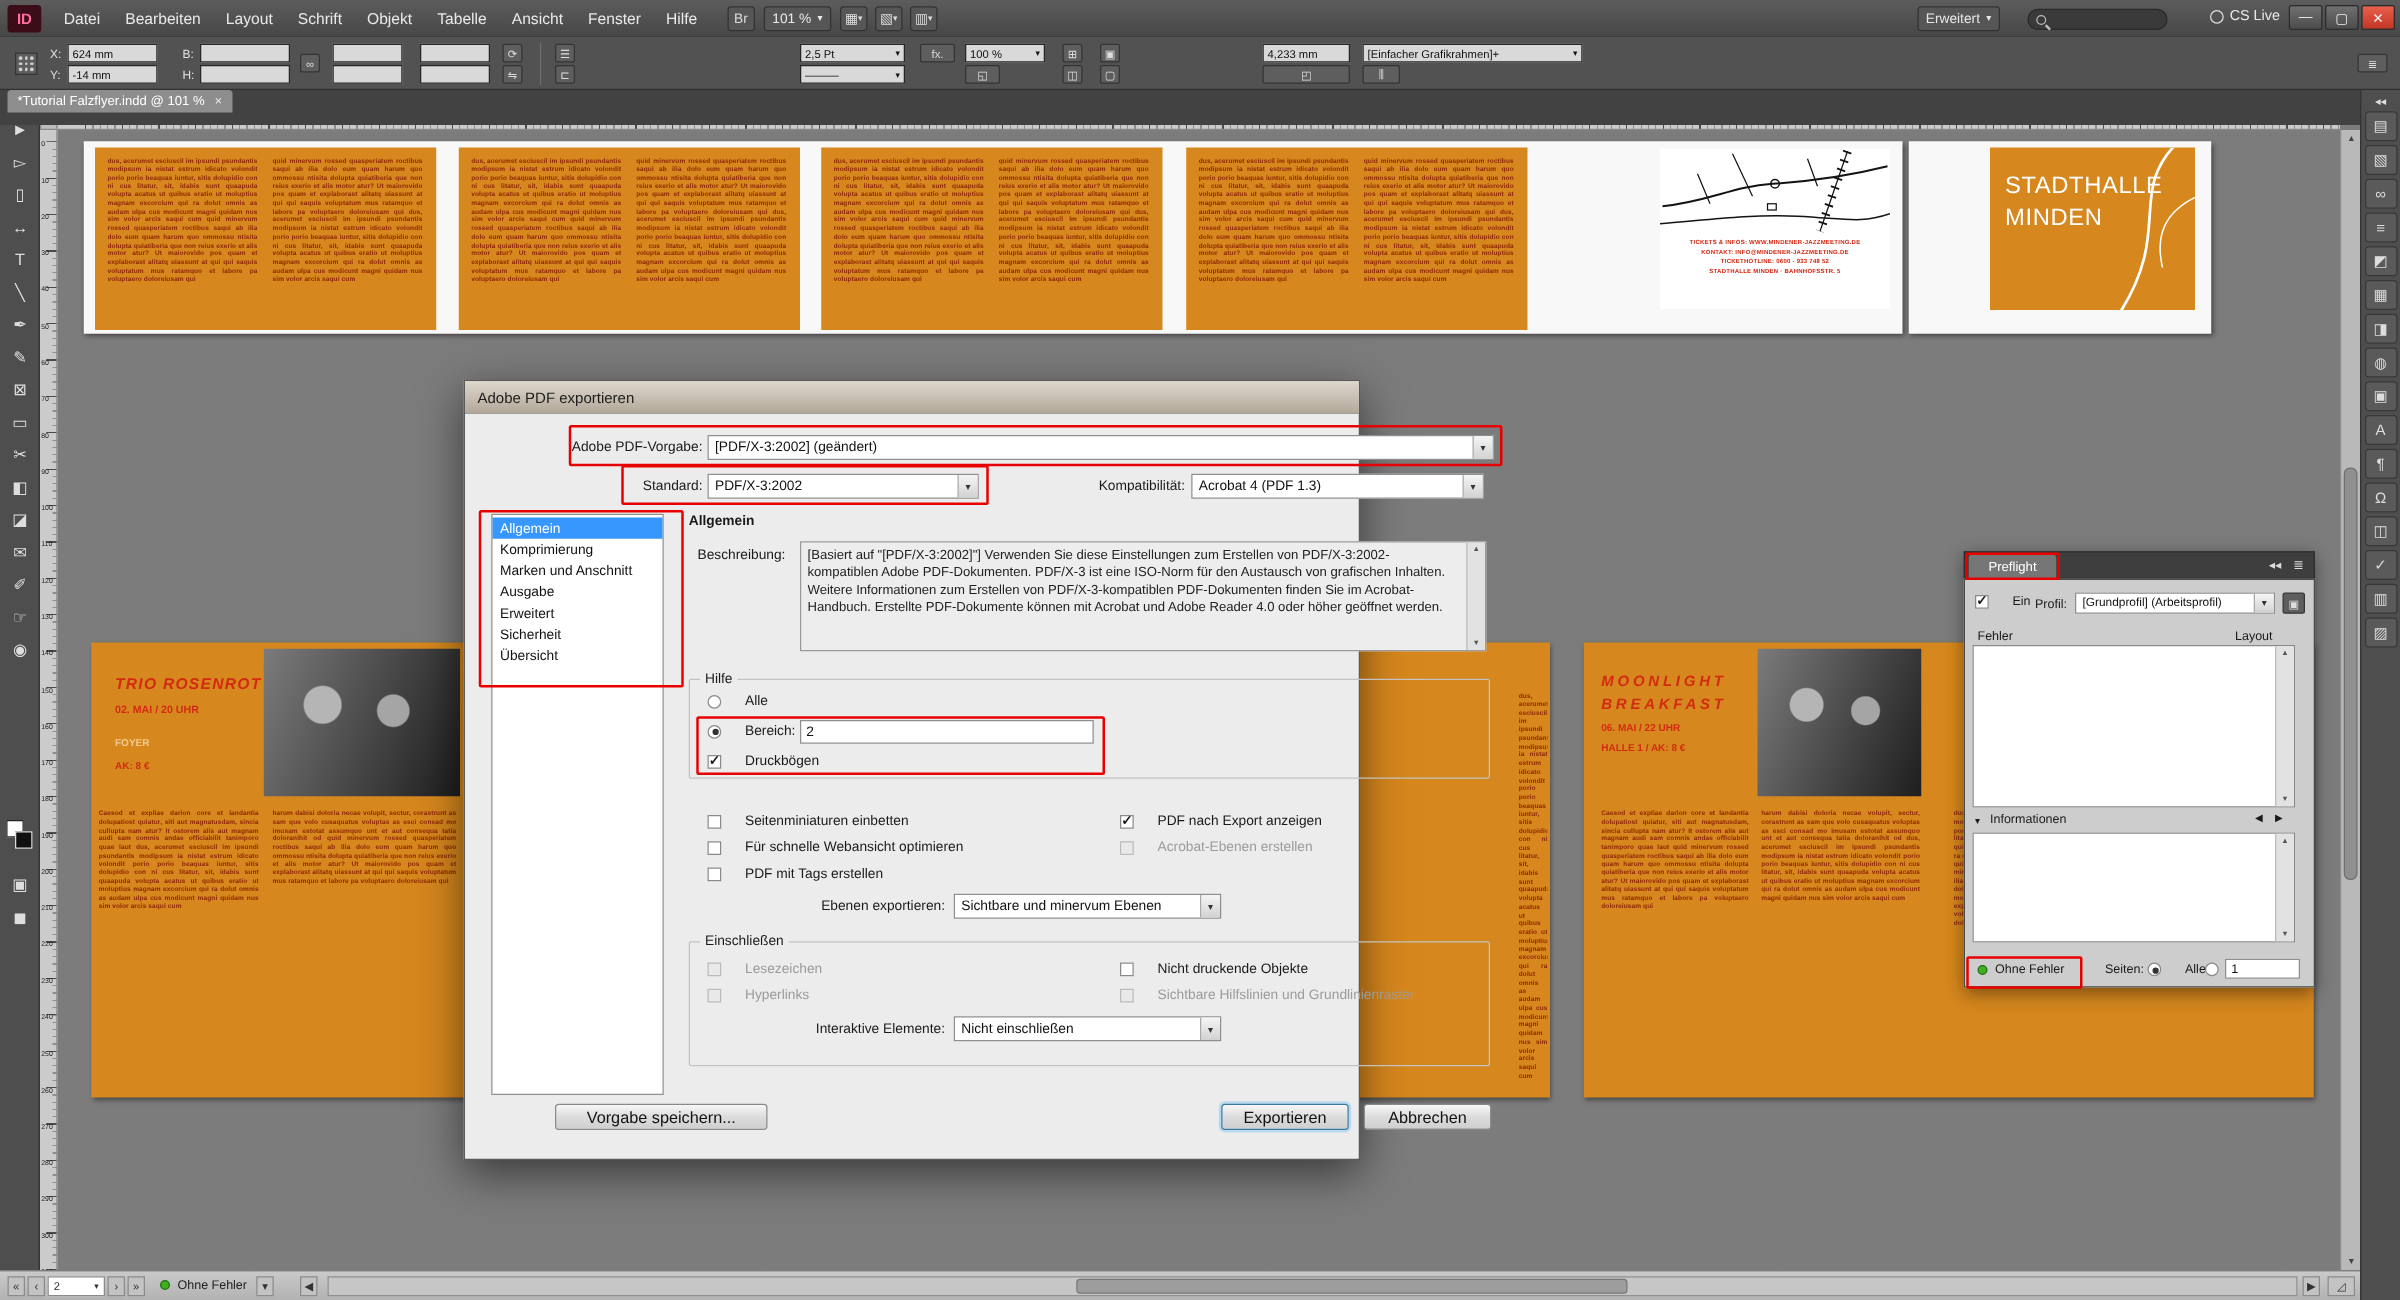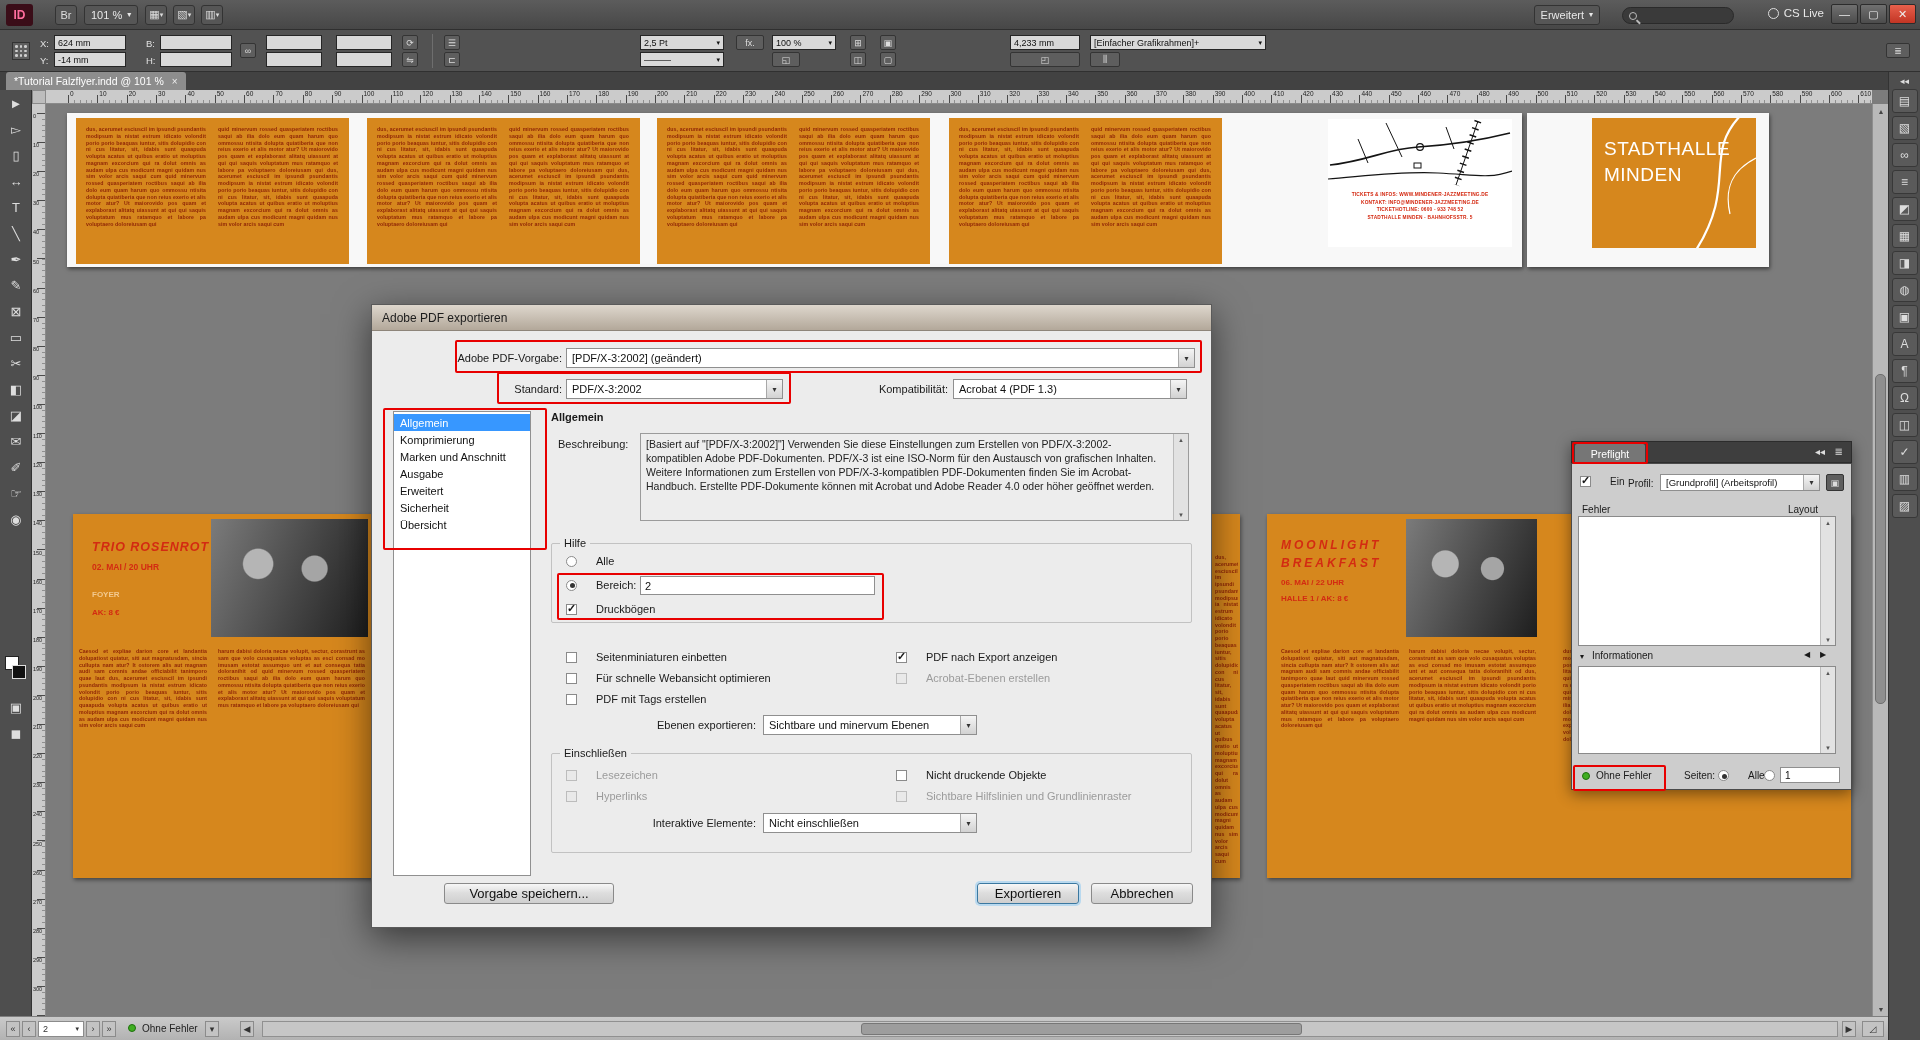--- a/index.html
+++ b/index.html
@@ -16,21 +16,21 @@
 .mag::after{content:"";position:absolute;width:5px;height:1.5px;background:#bbb;transform:rotate(45deg);left:6px;top:8px}
 #winbtns{position:absolute;right:4px;top:4px;display:flex;gap:2px}
 .winbtn{width:27px;height:20px;background:linear-gradient(#707070,#4c4c4c);border:1px solid #2c2c2c;color:#eee;font-size:11px;display:flex;align-items:center;justify-content:center;border-radius:2px}
 .winbtn.close{background:linear-gradient(#e8604c,#c23524)}
 #controlbar{position:absolute;left:0;top:30px;width:1920px;height:42px;background:#525252;z-index:90;border-bottom:1px solid #303030;color:#ddd}
 .fld{position:absolute;background:#d9d9d9;border:1px solid #262626;height:15px;font-size:9px;color:#101010;display:flex;align-items:center;padding:0 3px;overflow:hidden;white-space:nowrap}
 .clbl{position:absolute;font-size:9.5px;color:#e0e0e0}
 .cicon{position:absolute;height:15px;min-width:16px;background:#5e5e5e;border:1px solid #343434;color:#ddd;font-size:9px;display:flex;align-items:center;justify-content:center;border-radius:2px}
 #proxy{position:absolute;left:12px;top:12px;width:18px;height:18px;display:grid;grid-template-columns:repeat(3,1fr);gap:2px;padding:2px;background:#5e5e5e;border:1px solid #333}
 #proxy i{background:#cfcfcf;border-radius:50%}
-#tabbar{position:absolute;left:0;top:72px;width:1888px;height:18px;background:#424242;z-index:90}
+#tabbar{position:absolute;left:0;top:72px;width:1888px;height:28px;background:#424242;z-index:90}
 .doc-tab{position:absolute;left:6px;top:0;height:18px;background:#8d8d8d;color:#fff;font-size:10.5px;display:flex;align-items:center;padding:0 8px;gap:8px;border-radius:3px 3px 0 0}
 .doc-tab .x{color:#eee;font-size:10px}
 #hruler{position:absolute;left:46px;top:90px;width:1826px;height:14px;background:#cbcbcb;border-bottom:1px solid #8a8a8a;z-index:88;overflow:hidden;
 background-image:repeating-linear-gradient(90deg,#4a4a4a 0 1px,transparent 1px 29.35px),repeating-linear-gradient(90deg,#8f8f8f 0 1px,transparent 1px 5.87px);background-size:100% 9px,100% 4px;background-repeat:no-repeat;background-position:22px 5px,22px 10px;background-clip:border-box}
 #hruler span{position:absolute;top:0;font-size:6.5px;color:#222;transform:translateX(2px)}
 #vruler{position:absolute;left:32px;top:104px;width:14px;height:912px;background:#cbcbcb;border-right:1px solid #8a8a8a;z-index:88;overflow:hidden;
 background-image:repeating-linear-gradient(180deg,#4a4a4a 0 1px,transparent 1px 29.1px),repeating-linear-gradient(180deg,#8f8f8f 0 1px,transparent 1px 5.82px);background-size:9px 100%,4px 100%;background-repeat:no-repeat;background-position:5px 9px,10px 9px}
 #vruler span{position:absolute;left:1px;font-size:5.5px;color:#222}
 #ruler-corner{position:absolute;left:32px;top:90px;width:14px;height:14px;background:#bdbdbd;border:1px solid #8a8a8a;z-index:89}
 #toolbar{position:absolute;left:0;top:90px;width:32px;height:926px;background:#4e4e4e;border-right:1px solid #333;z-index:88}
@@ -50,21 +50,21 @@
 .gdot{display:inline-block;width:8px;height:8px;border-radius:50%;background:#3fae21;border:1px solid #1d6f0c}
 
 .page{position:absolute;background:#f8f8f8;box-shadow:1px 2px 4px rgba(0,0,0,.5);z-index:3}
 .flyer-panel{position:absolute;background:#d6871d;width:273px;height:146px;top:118px;z-index:6}
 .tcol{position:absolute;font-size:5.2px;line-height:1.3;color:#8f2606;text-align:justify;overflow:hidden;font-weight:700;letter-spacing:.1px}
 .spread{position:absolute;background:#d6871d;box-shadow:1px 2px 4px rgba(0,0,0,.45);z-index:6}
 .photo{position:absolute;background:radial-gradient(circle at 30% 38%,#b5b5b5 0 11%,transparent 12%),radial-gradient(circle at 66% 42%,#a5a5a5 0 10%,transparent 11%),linear-gradient(112deg,#7b7b7b,#474747 55%,#1e1e1e);z-index:7}
 .ftitle{position:absolute;color:#d32b12;font-weight:bold;font-style:italic;z-index:8;white-space:nowrap}
 .maptxt{font-size:4.8px;color:#d3260e;text-align:center;line-height:1.6;font-weight:bold;letter-spacing:.2px}
 
-#dialog{position:absolute;left:371px;top:304px;width:841px;height:624px;background:#ececec;border:1px solid #5a5a5a;box-shadow:0 10px 34px rgba(0,0,0,.55);z-index:50}
+#dialog{position:absolute;left:371px;top:304px;width:717px;height:624px;background:#ececec;border:1px solid #5a5a5a;box-shadow:0 10px 34px rgba(0,0,0,.55);z-index:50}
 #dlg-title{height:26px;background:linear-gradient(#ded7cd,#b3a89a);border-bottom:1px solid #8e857a;display:flex;align-items:center;padding:0 10px;font-size:12px;color:#1c1c1c}
 .dlabel{position:absolute;font-size:11px;color:#1a1a1a;white-space:nowrap}
 .r{text-align:right}
 .dd{position:absolute;background:#fff;border:1px solid #8f8f8f;display:flex;align-items:center;font-size:11px;color:#111;padding:0 0 0 5px;height:20px}
 .dd .dd-val{flex:1;overflow:hidden;white-space:nowrap}
 .dd .dd-btn{width:16px;height:100%;background:linear-gradient(#f5f5f5,#d2d2d2);border-left:1px solid #a8a8a8;display:flex;align-items:center;justify-content:center;font-size:8px;color:#333;flex:none}
 .tinput{position:absolute;background:#fff;border:1px solid #8f8f8f;font-size:11px;color:#111;display:flex;align-items:center;padding:0 4px}
 #section-list{position:absolute;left:21px;top:106px;width:138px;height:465px;background:#fff;border:1px solid #909090;padding-top:2px}
 .section-item{height:17px;font-size:11px;display:flex;align-items:center;padding:0 6px;color:#111;white-space:nowrap}
 .section-item.selected{background:#3797ff;color:#fff}
@@ -93,20 +93,31 @@
 
 .anno{position:absolute;border:2px solid #e80000;z-index:70;pointer-events:none;border-radius:2px}
 </style>
 </head>
 <body>
 
 <div id="root">
 
   <div id="menubar">
     <div id="id-logo">ID</div>
+    <div id="menu-items" style="display:flex">
+        <span class="menu-item">Datei</span>
+        <span class="menu-item">Bearbeiten</span>
+        <span class="menu-item">Layout</span>
+        <span class="menu-item">Schrift</span>
+        <span class="menu-item">Objekt</span>
+        <span class="menu-item">Tabelle</span>
+        <span class="menu-item">Ansicht</span>
+        <span class="menu-item">Fenster</span>
+        <span class="menu-item">Hilfe</span>
+      </div>
     <div class="mb-icon" style="margin-left:14px">Br</div>
     <div class="mb-dd">
         <span>101 %</span>
         <span style="font-size:8px">▾</span>
       </div>
     <div class="mb-icon">▦<span style="font-size:7px">▾</span></div>
     <div class="mb-icon">▧<span style="font-size:7px">▾</span></div>
     <div class="mb-icon">▥<span style="font-size:7px">▾</span></div>
     <div class="mb-dd" style="position:absolute;right:316px">
         <span>Erweitert</span>

